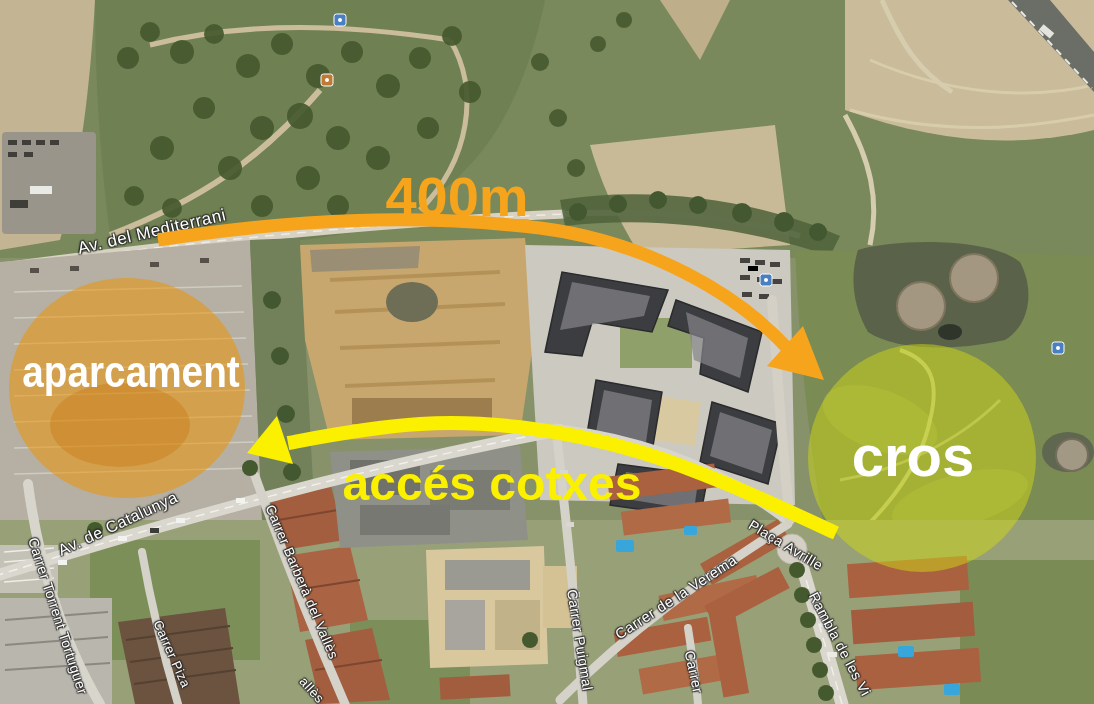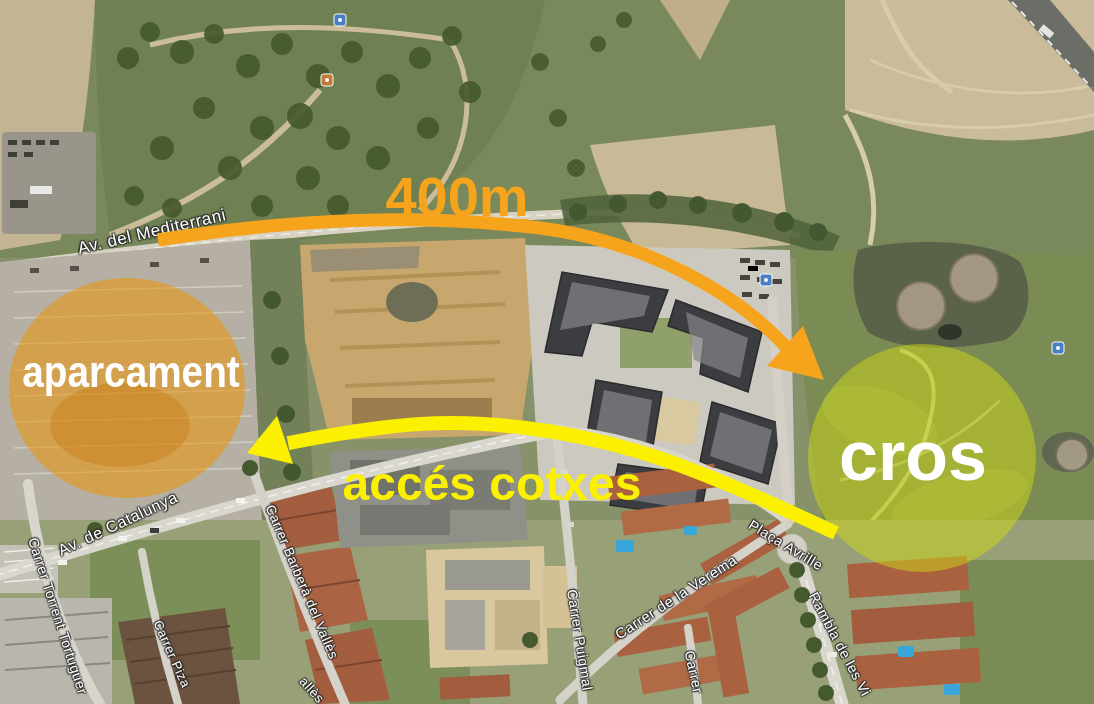--- a/index.html
+++ b/index.html
@@ -398,18 +398,18 @@
     </g>
 
     <g>
       <path class="arrow-yellow" stroke-width="14" d="M836 533 C760 498 700 470 640 452 C560 428 480 420 420 424 C370 427 320 437 288 443"></path>
       <polygon class="arrowhead-yellow" points="247,453 293,464 277,416"></polygon>
     </g>
   </svg>
 
   <div class="layer">
     <div class="anno white" style="left:131px;top:372px;font-size:44px;--sx:0.88">aparcament</div>
-    <div class="anno white" style="left:913px;top:456px;font-size:70px">cros</div>
+    <div class="anno white" style="left:913px;top:456px;font-size:58px">cros</div>
     <div class="anno orange" style="left:457px;top:197px;font-size:56px">400m</div>
     <div class="anno yellow" style="left:492px;top:484px;font-size:48px">accés cotxes</div>
   </div>
 
 </div>
 
 </body></html>

